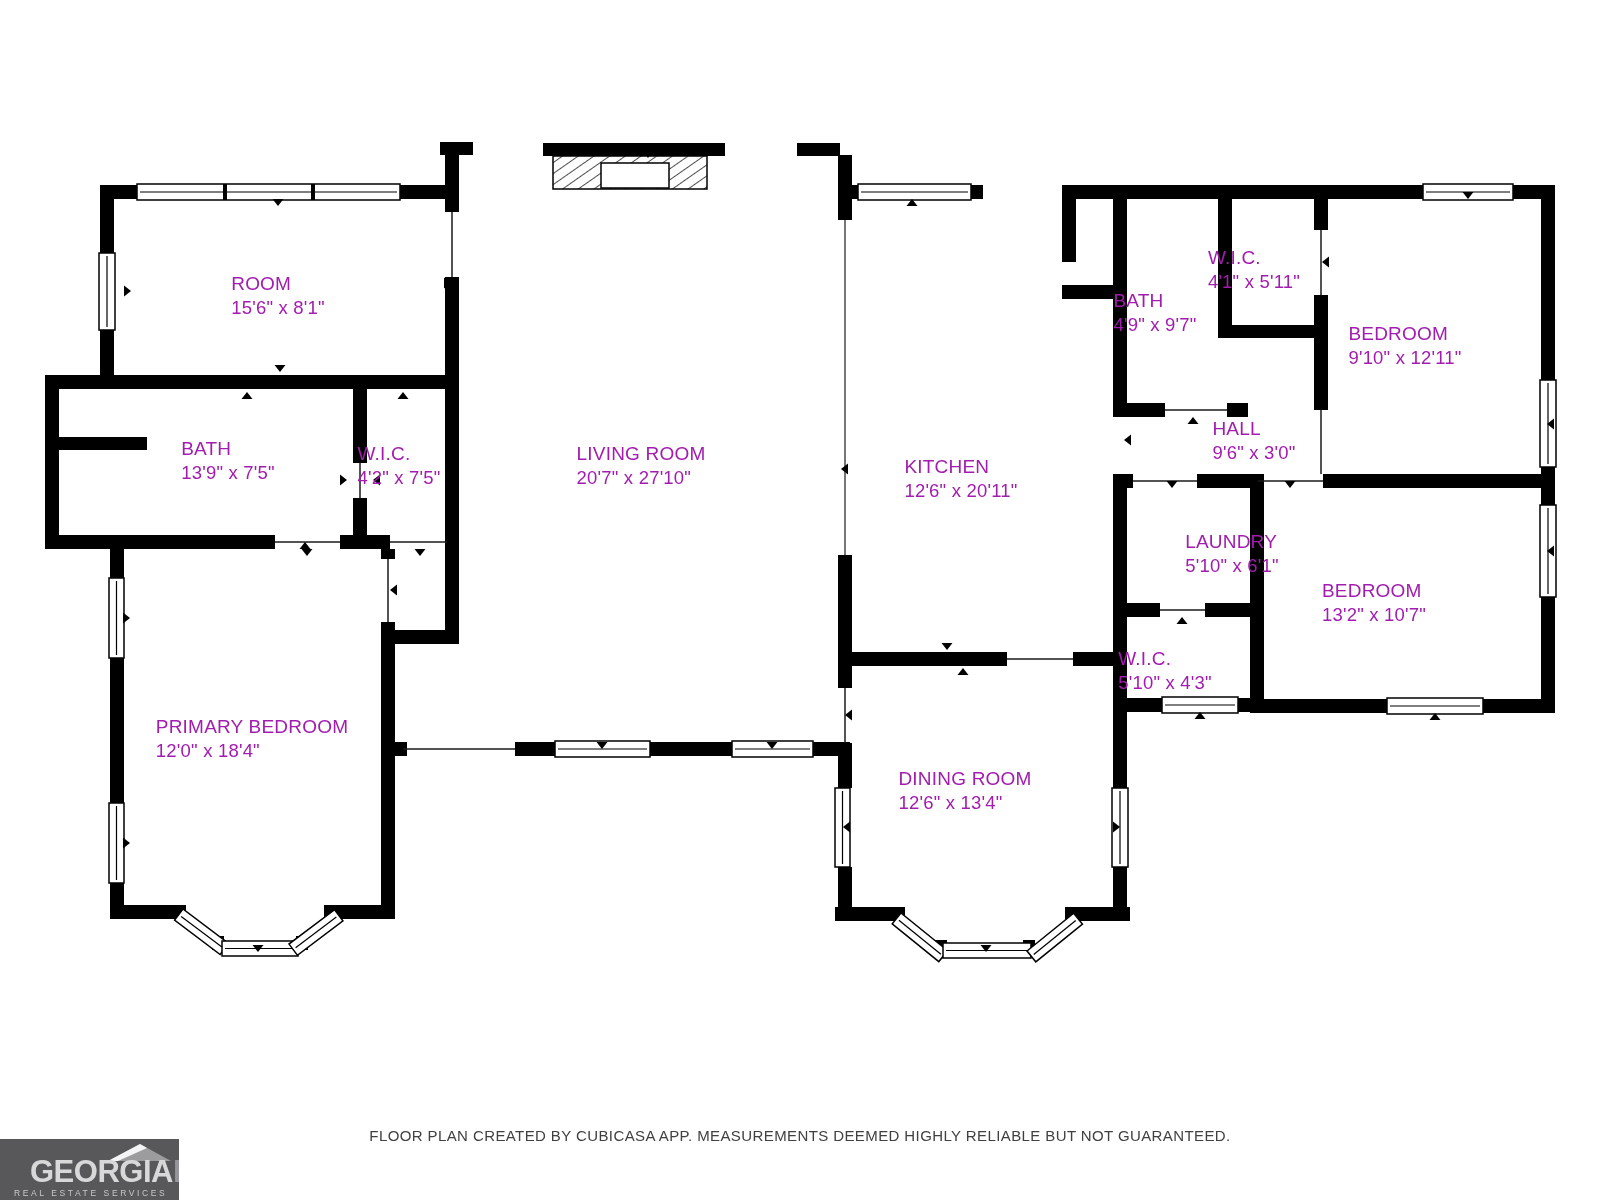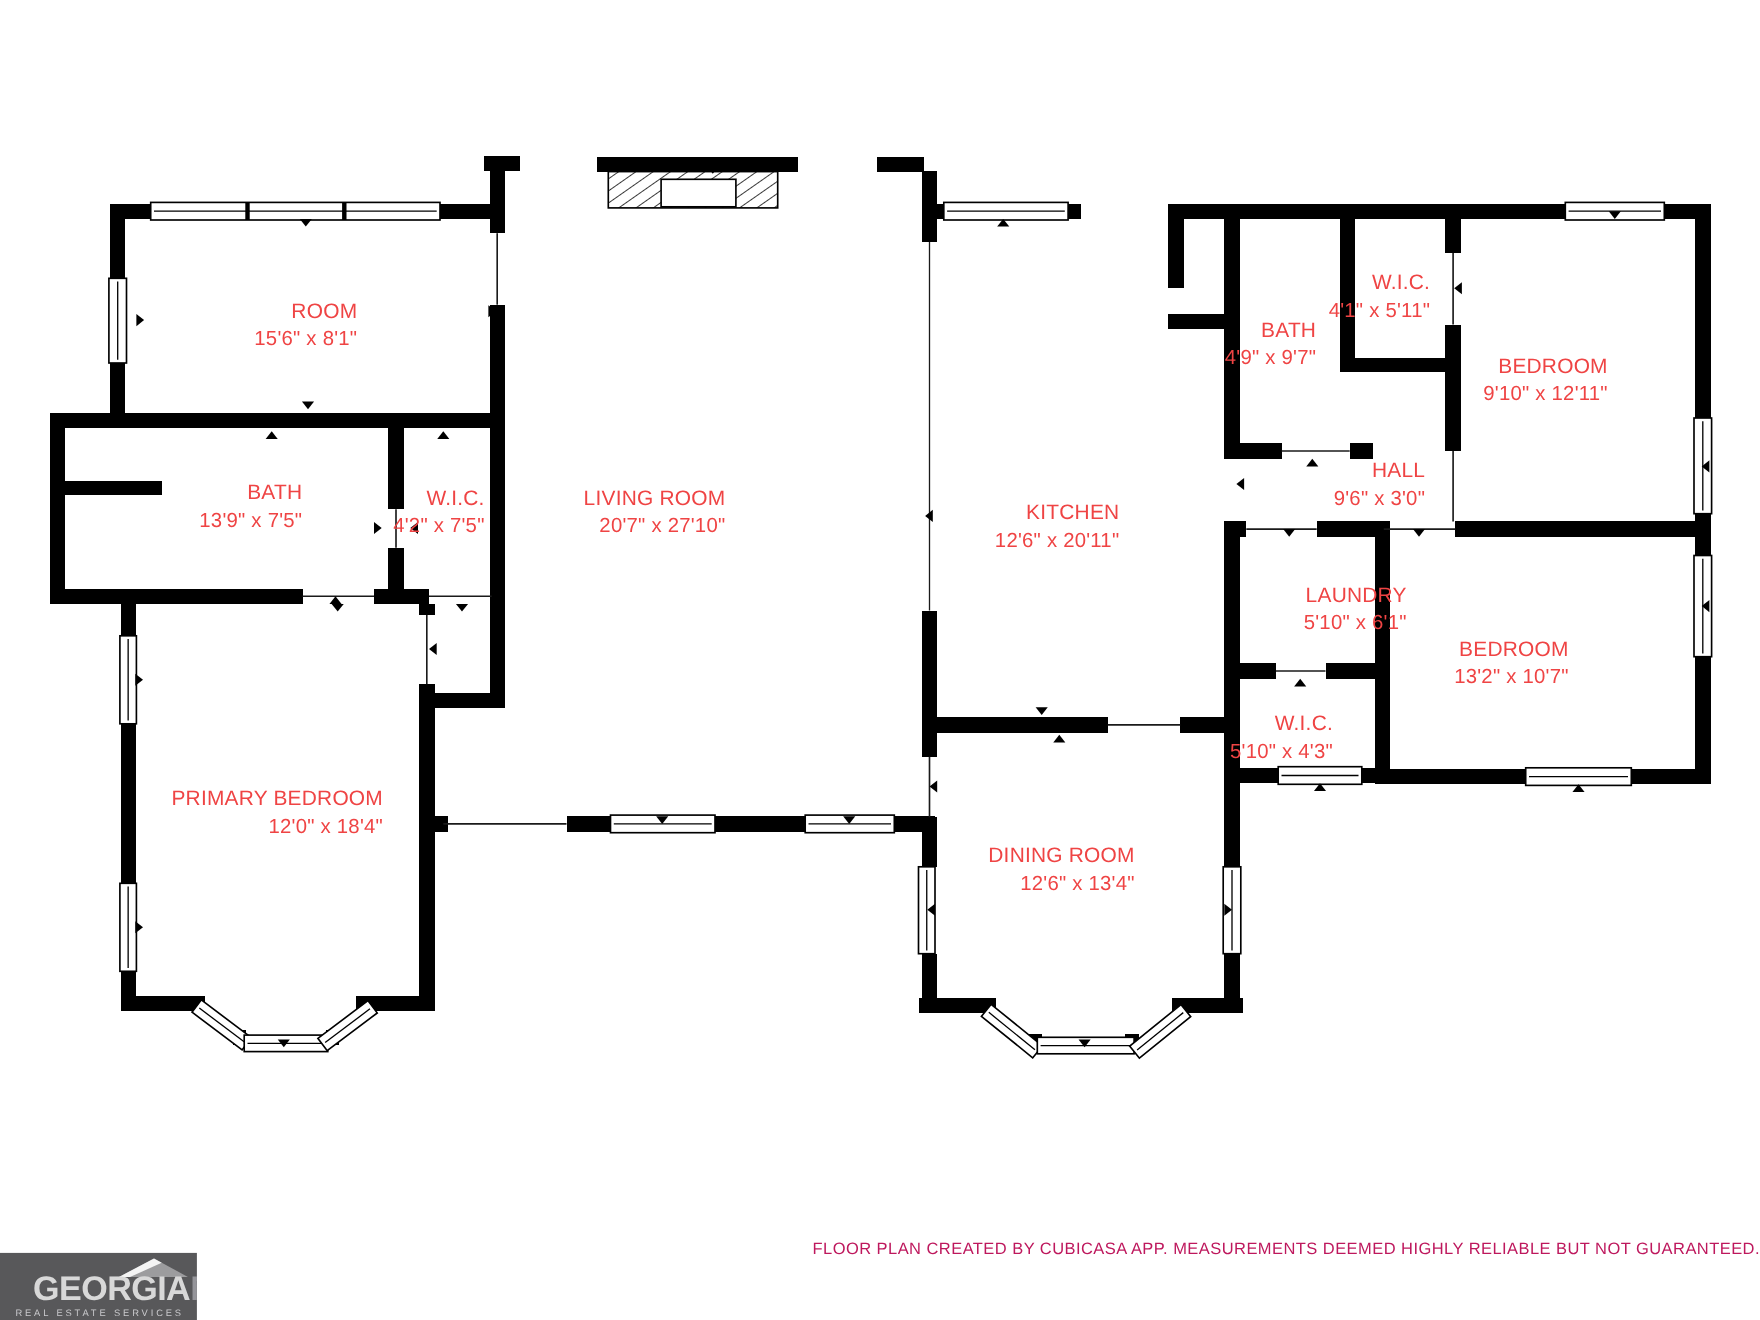--- a/index.html
+++ b/index.html
@@ -3,27 +3,27 @@
 <meta charset="utf-8">
 <style>
   html,body{margin:0;padding:0;}
   body{
     width:1600px;height:1200px;position:relative;background:#ffffff;
     font-family:"Liberation Sans", sans-serif;overflow:hidden;
   }
   .plan-svg{position:absolute;left:0;top:0;width:1600px;height:1200px;}
   .room-label{
     position:absolute;transform:translate(-50%,-50%);
-    text-align:right;color:#ef4444;font-size:19px;line-height:24px;
+    text-align:left;color:#a21caf;font-size:19px;line-height:24px;
     white-space:nowrap;letter-spacing:.2px;
   }
   .room-label .dims{font-size:18.5px;}
   .footer-note{
-    position:absolute;left:0;right:0;top:1127px;text-align:right;
-    color:#be185d;font-size:15px;letter-spacing:.4px;
+    position:absolute;left:0;right:0;top:1127px;text-align:center;
+    color:#404040;font-size:15px;letter-spacing:.4px;
   }
   .brand-logo{
     position:absolute;left:0;top:1139px;width:179px;height:61px;
     background:#58585a;overflow:hidden;
   }
   .brand-row{position:absolute;left:7px;top:17px;font-weight:bold;font-size:31px;letter-spacing:-.5px;line-height:31px;}
   .brand-georgia{color:#d8d8d8;margin-left:23px;}
   .brand-mls{color:#95959a;}
   .brand-roof{position:absolute;left:103px;top:2px;}
   .brand-tagline{
@@ -276,21 +276,21 @@
     <div class="dims">15'6" x 8'1"</div>
   </div>
 <div class="room-label" style="left:228px;top:461px">
     <div>BATH</div>
     <div class="dims">13'9" x 7'5"</div>
   </div>
 <div class="room-label" style="left:399px;top:466px">
     <div>W.I.C.</div>
     <div class="dims">4'2" x 7'5"</div>
   </div>
-<div class="room-label" style="left:595px;top:466px">
+<div class="room-label" style="left:641px;top:466px">
     <div>LIVING ROOM</div>
     <div class="dims">20'7" x 27'10"</div>
   </div>
 <div class="room-label" style="left:252px;top:739px">
     <div>PRIMARY BEDROOM</div>
     <div class="dims">12'0" x 18'4"</div>
   </div>
 <div class="room-label" style="left:961px;top:479px">
     <div>KITCHEN</div>
     <div class="dims">12'6" x 20'11"</div>

